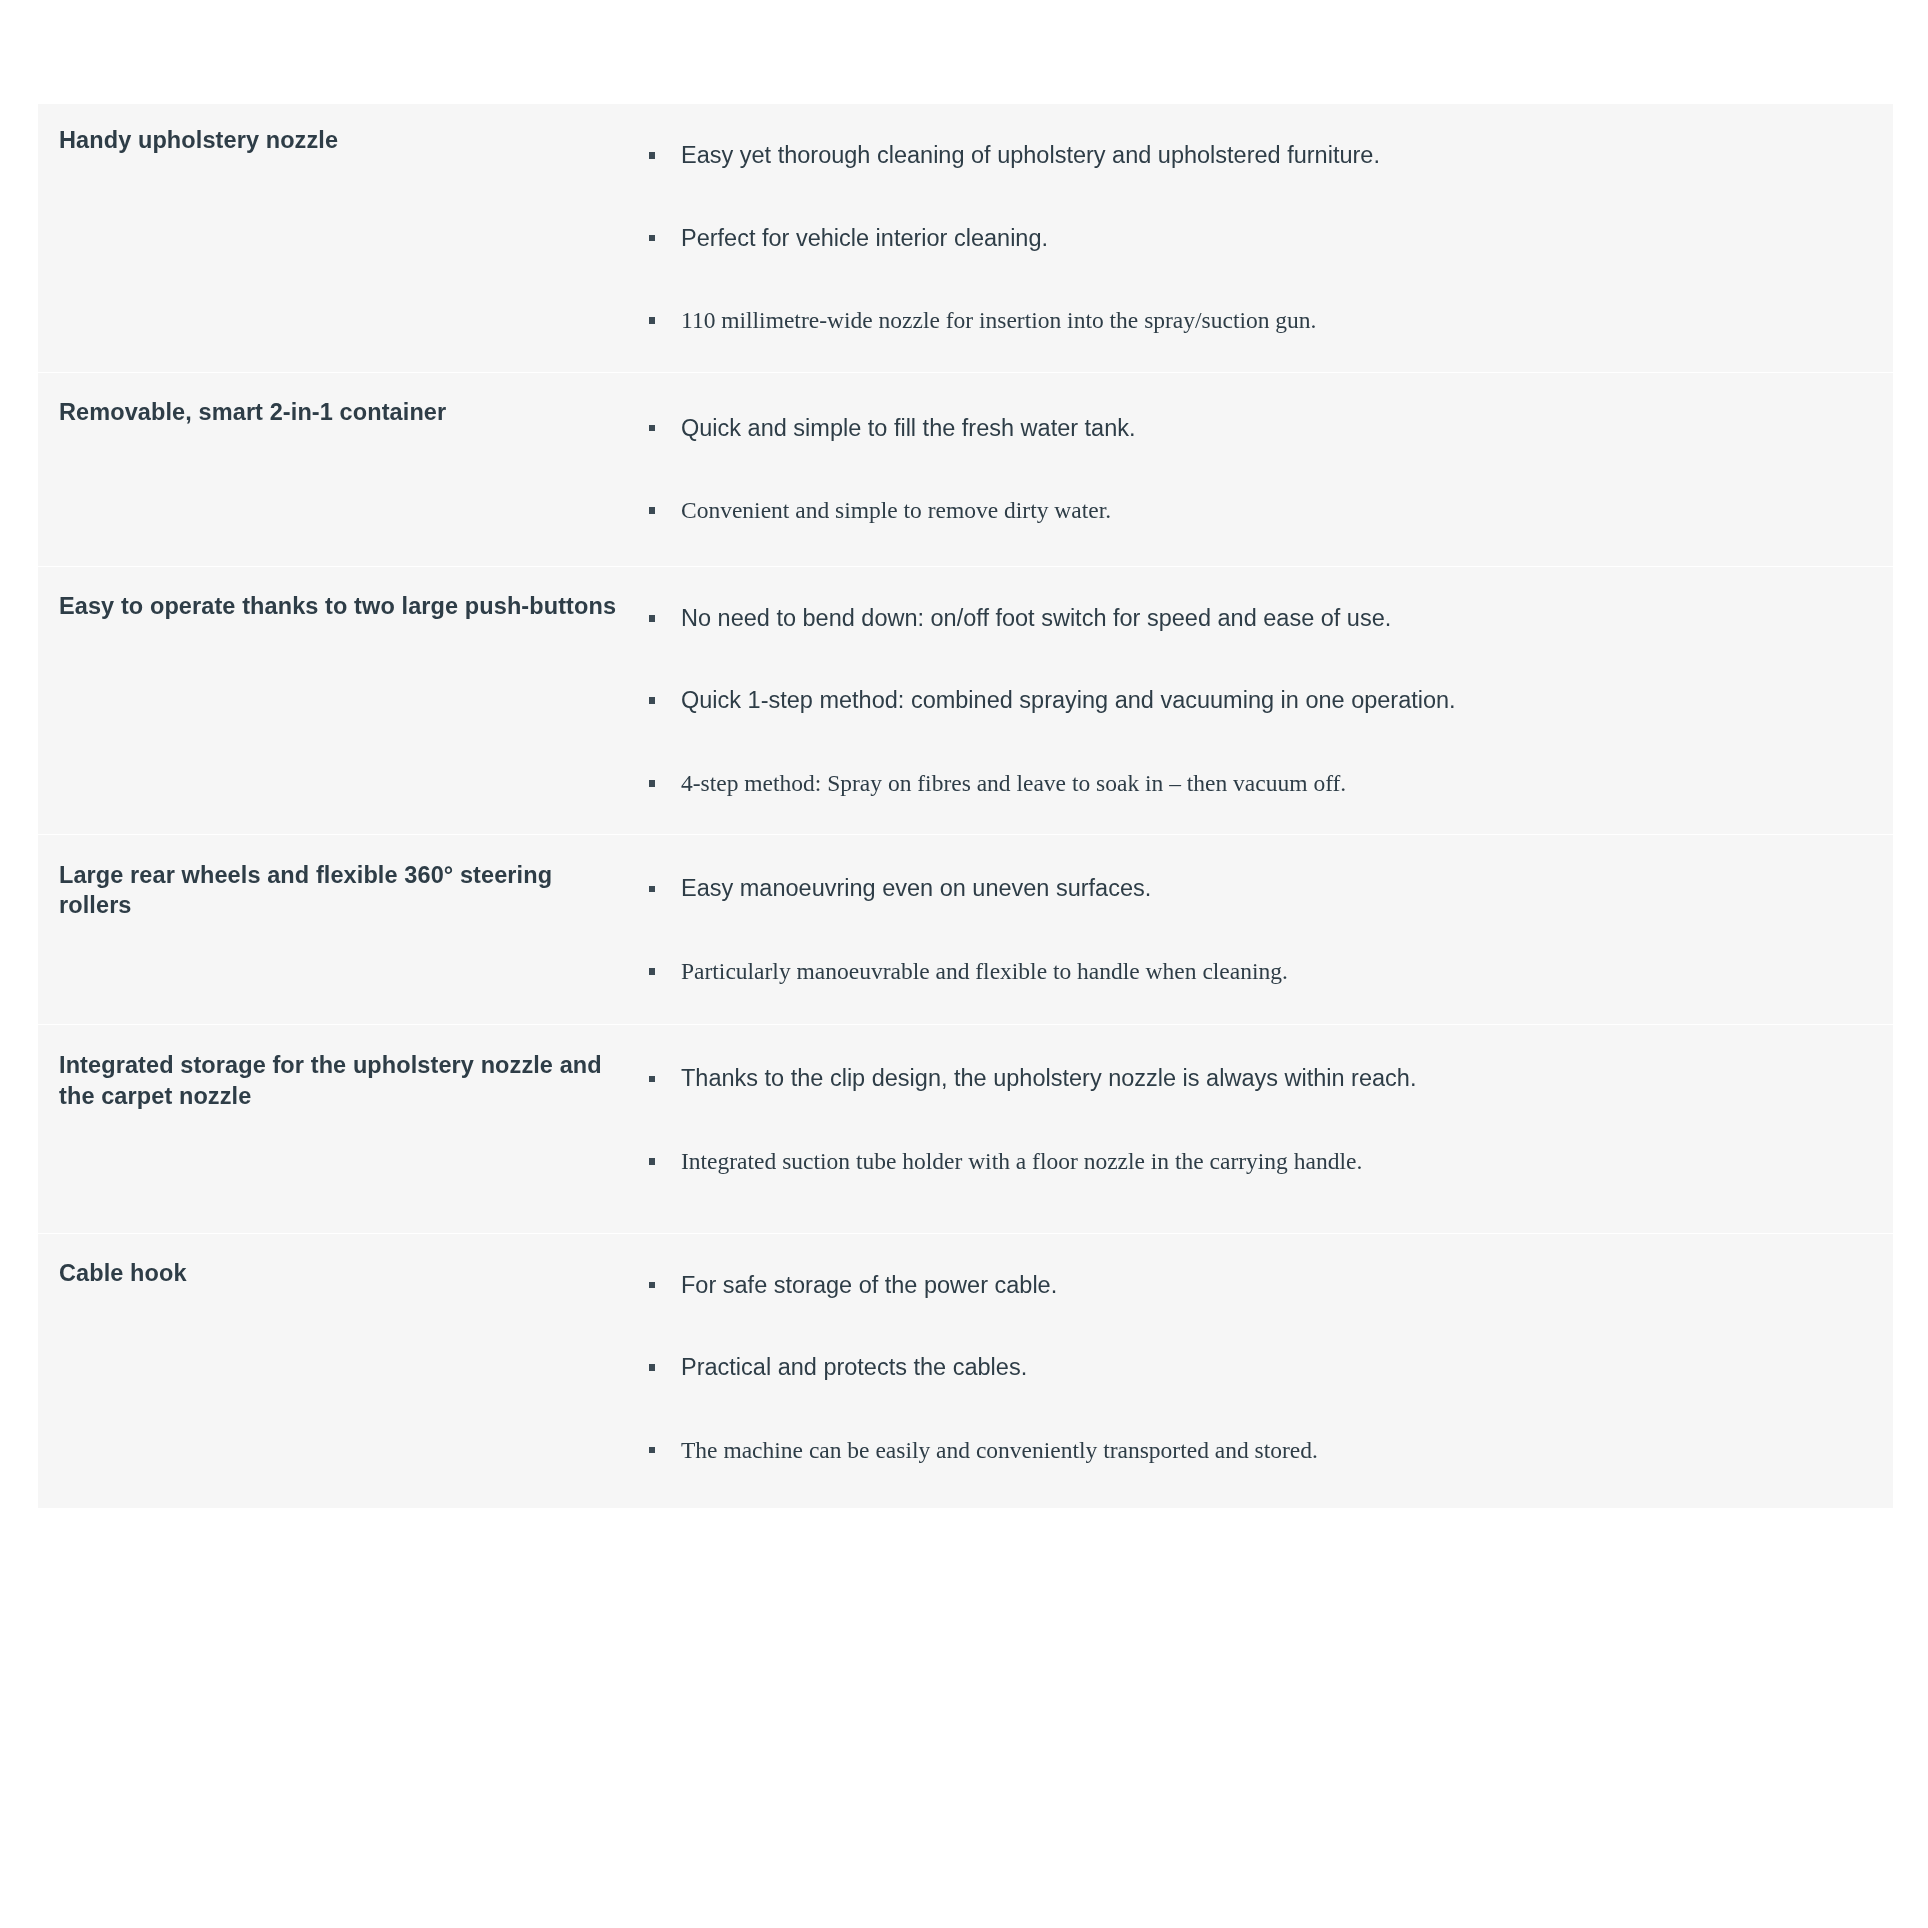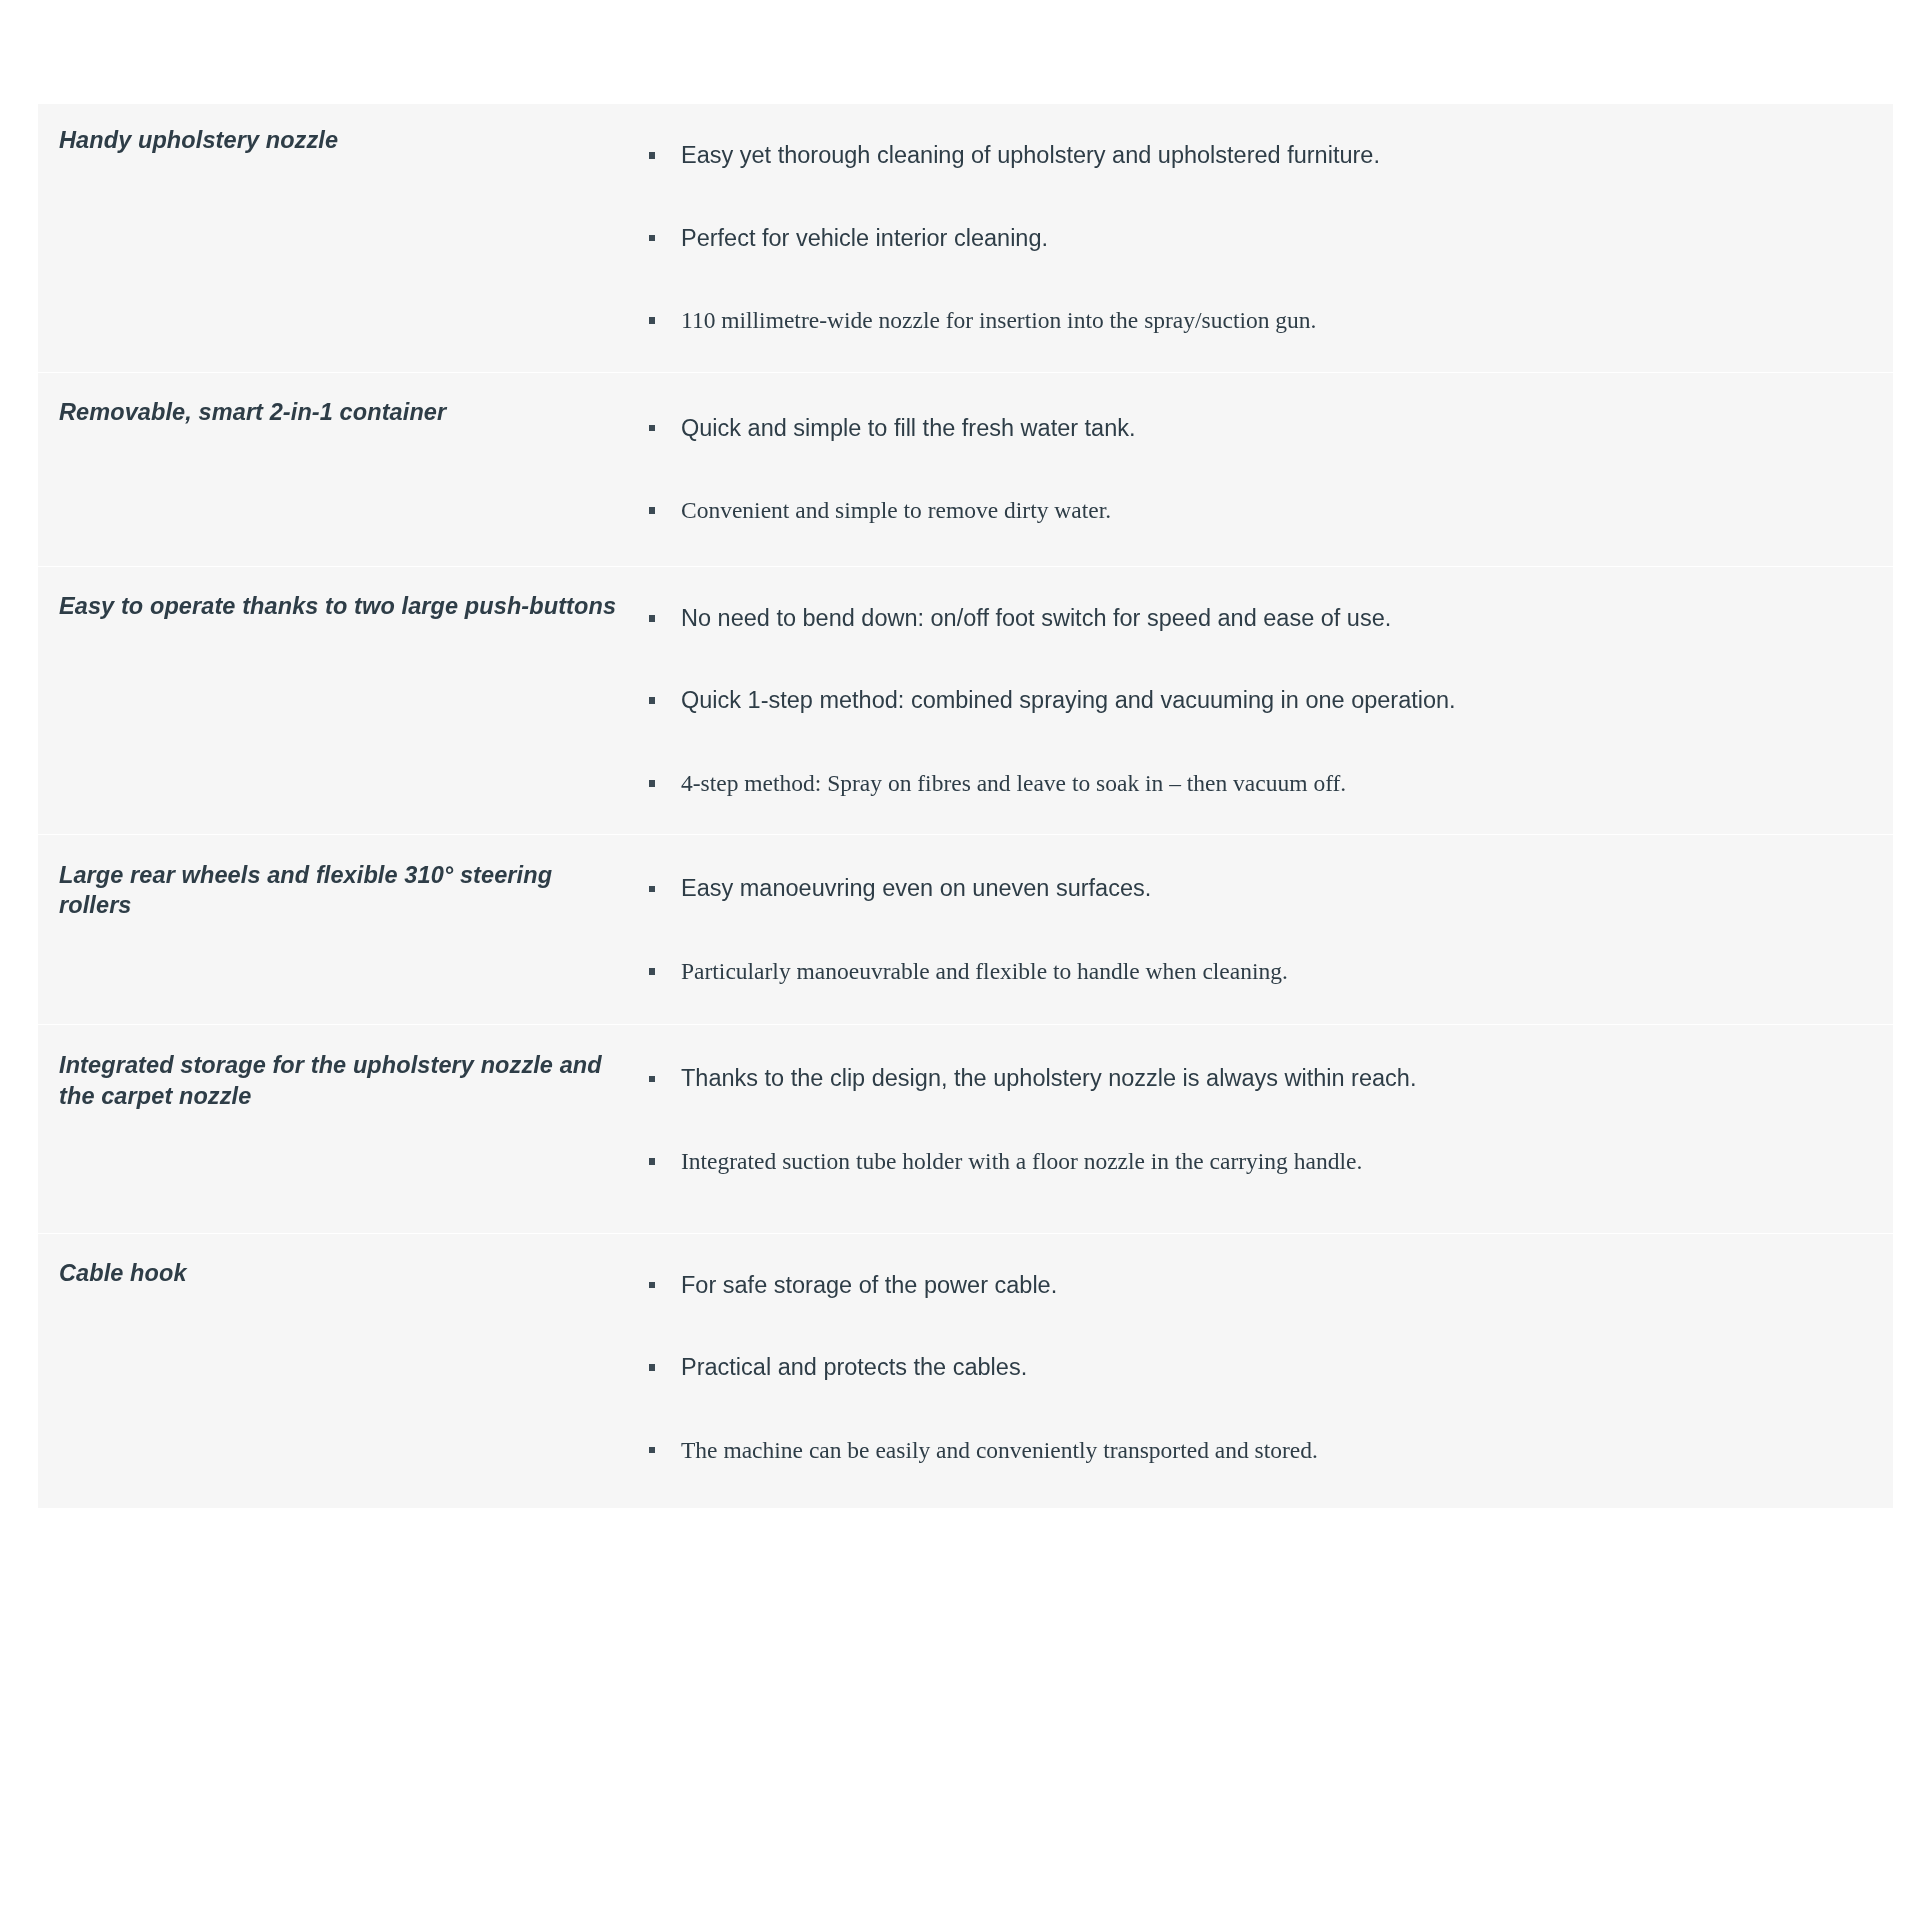--- a/index.html
+++ b/index.html
@@ -42,21 +42,20 @@
   }
   .feature-row:last-child {
     border-bottom: none;
   }
 
   .feature-title-cell {
     width: 603px;
     flex: 0 0 603px;
     box-sizing: border-box;
     padding: 28px 24.5px 28px 21px;
-    font-style: italic;
   }
 
   .feature-title {
     font-size: 23.5px;
     font-weight: bold;
     color: #2e3d47;
     line-height: 1.30;
     letter-spacing: 0.1px;
     margin: 0;
   }
@@ -179,21 +178,21 @@
           <li class="bullet-item">
             <span class="bullet-marker"></span>
             <span class="bullet-text">4-step method: Spray on fibres and leave to soak in – then vacuum off.</span>
           </li>
         </ul>
       </div>
     </div>
 
     <div class="feature-row row-4">
       <div class="feature-title-cell">
-        <div class="feature-title">Large rear wheels and flexible 310° steering rollers</div>
+        <div class="feature-title">Large rear wheels and flexible 360° steering rollers</div>
       </div>
       <div class="feature-bullets-cell">
         <ul class="bullet-list">
           <li class="bullet-item">
             <span class="bullet-marker"></span>
             <span class="bullet-text">Easy manoeuvring even on uneven surfaces.</span>
           </li>
           <li class="bullet-item">
             <span class="bullet-marker"></span>
             <span class="bullet-text">Particularly manoeuvrable and flexible to handle when cleaning.</span>

